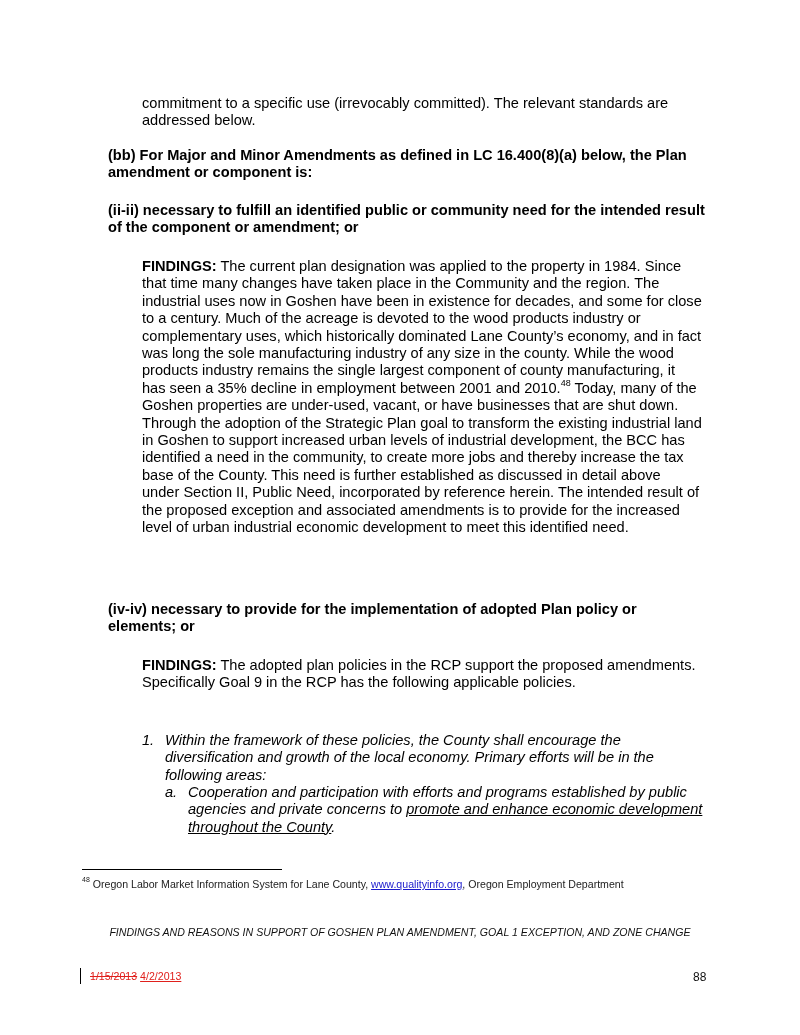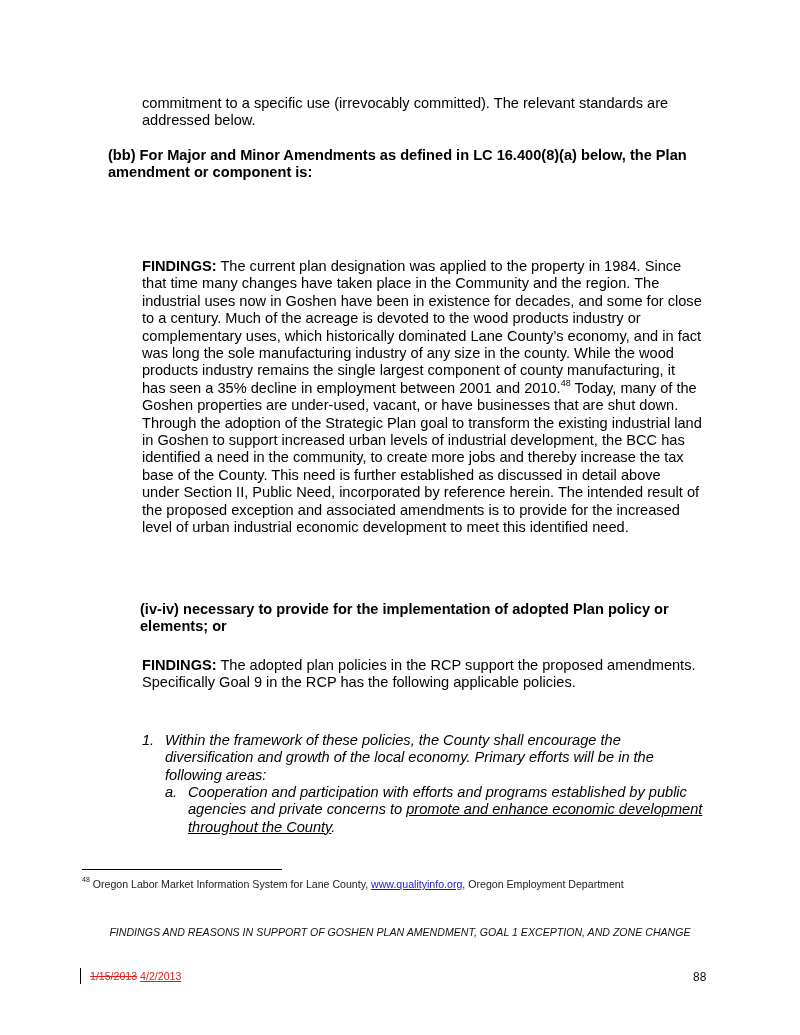--- a/index.html
+++ b/index.html
@@ -31,26 +31,27 @@
 </style>
 </head>
 <body>
 
 <div class="page">
 
   <div class="block arial indent" style="top:95px;">commitment to a specific use (irrevocably committed).  The relevant standards are addressed below.</div>
 
   <div class="block arial heading" style="top:147px;">(bb) For Major and Minor Amendments as defined in LC 16.400(8)(a) below, the Plan amendment or component is:</div>
 
+  <div class="block arial heading" style="top:202px;">(ii-ii) necessary to fulfill an identified public or community need for the intended result of the component or amendment; or</div>
 
   <div class="block arial indent" style="top:258px;">
     <b>FINDINGS:</b><span>  The current plan designation was applied to the property in 1984. Since that time many changes have taken place in the Community and the region.  The industrial uses now in Goshen have been in existence for decades, and some for close to a century.  Much of the acreage is devoted to the wood products industry or complementary uses, which historically dominated Lane County’s economy, and in fact was long the sole manufacturing industry of any size in the county.  While the wood products industry remains the single largest component of county manufacturing, it has seen a 35% decline in employment between 2001 and 2010.</span><sup>48</sup><span>  Today, many of the Goshen properties are under-used, vacant, or have businesses that are shut down.  Through the adoption of the Strategic Plan goal to transform the existing industrial land in Goshen to support increased urban levels of industrial development, the BCC has identified a need in the community, to create more jobs and thereby increase the tax base of the County.  This need is further established as discussed in detail above under Section II, Public Need, incorporated by reference herein.  The intended result of the proposed exception and associated amendments is to provide for the increased level of urban industrial economic development to meet this identified need.</span>
   </div>
 
-  <div class="block arial heading" style="top:601px;margin-left:32px;">(iv-iv) necessary to provide for the implementation of adopted Plan policy or elements; or</div>
+  <div class="block arial heading" style="top:601px;">(iv-iv) necessary to provide for the implementation of adopted Plan policy or elements; or</div>
 
   <div class="block arial indent" style="top:657px;">
     <b>FINDINGS:</b><span>  The adopted plan policies in the RCP support the proposed amendments.  Specifically Goal 9 in the RCP has the following applicable policies.</span>
   </div>
 
   <div class="list1 arial ital" style="top:732px;">
     <span class="num">1.</span>
     <span class="txt">Within the framework of these policies, the County shall encourage the diversification and growth of the local economy.  Primary efforts will be in the following areas:</span>
   </div>
 

